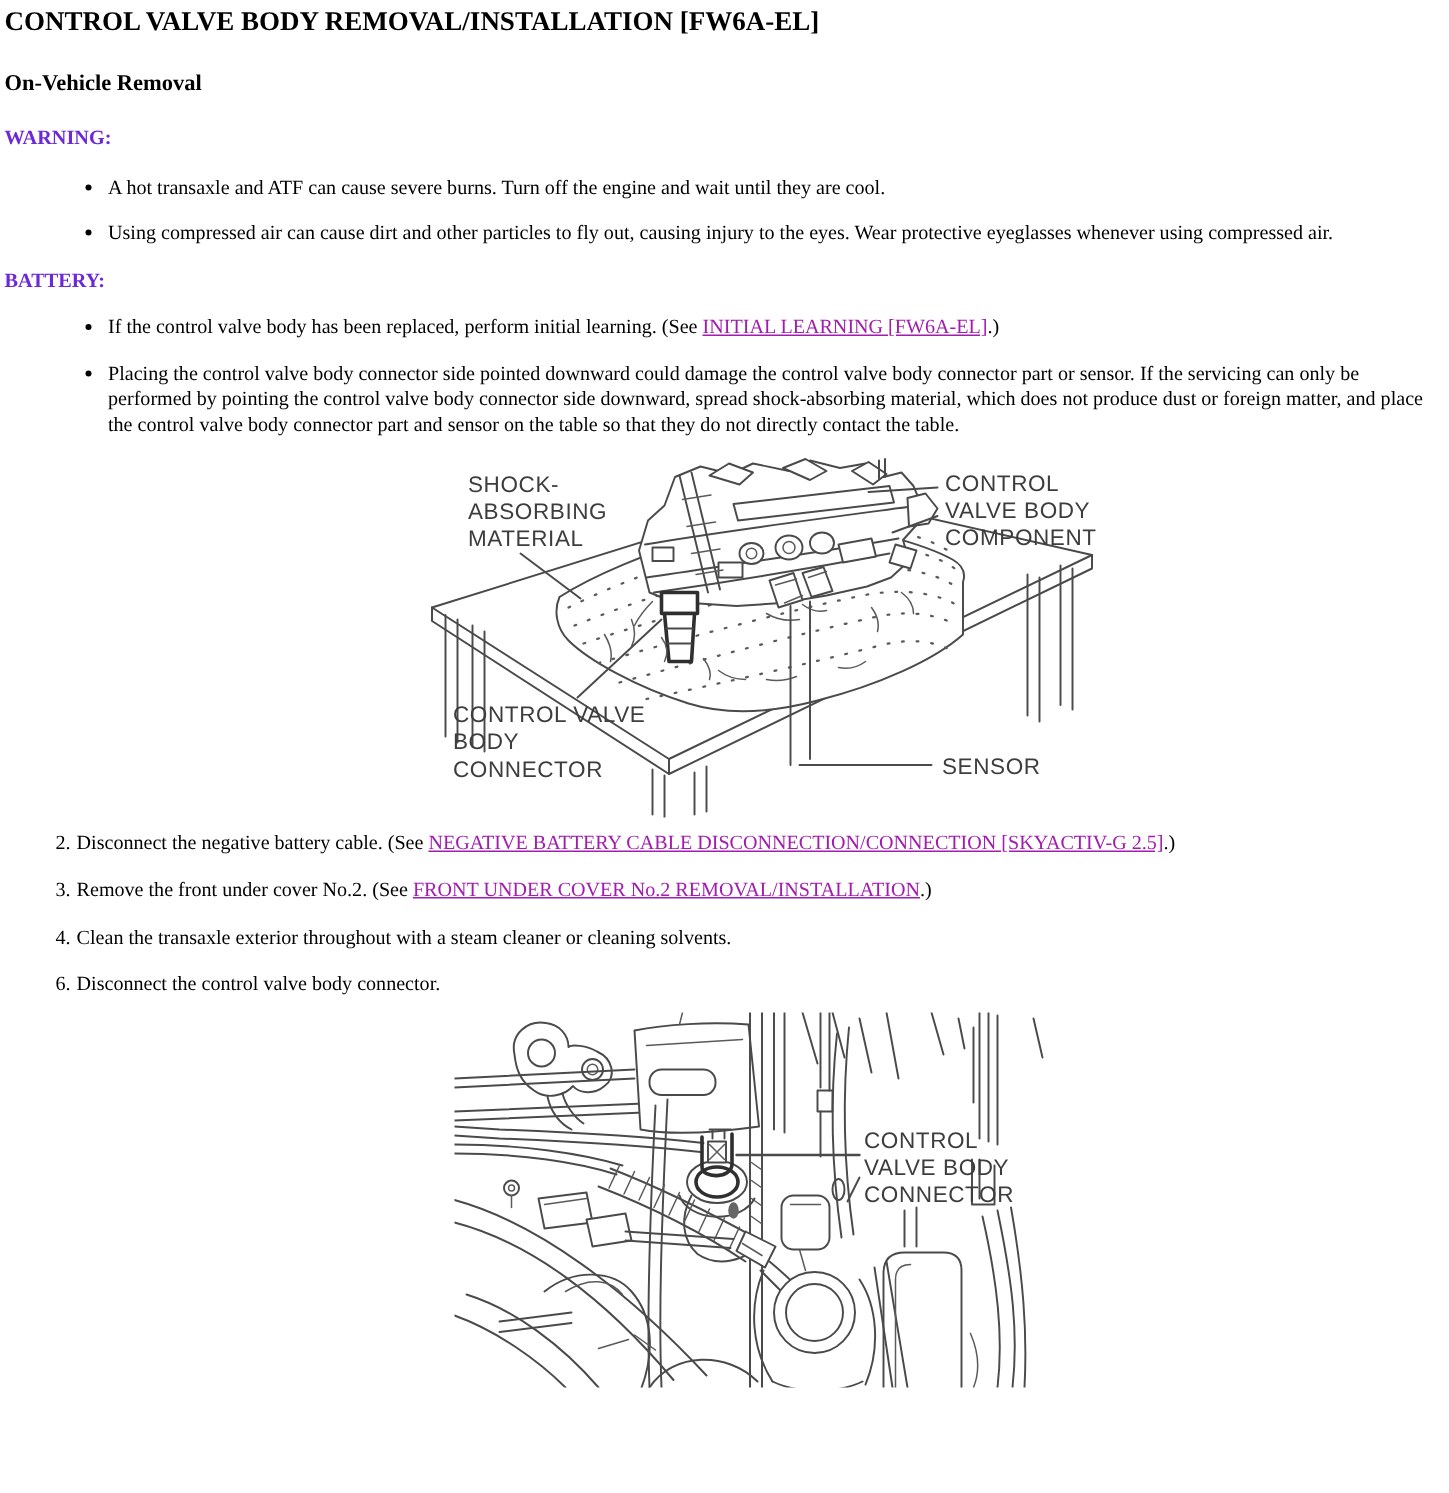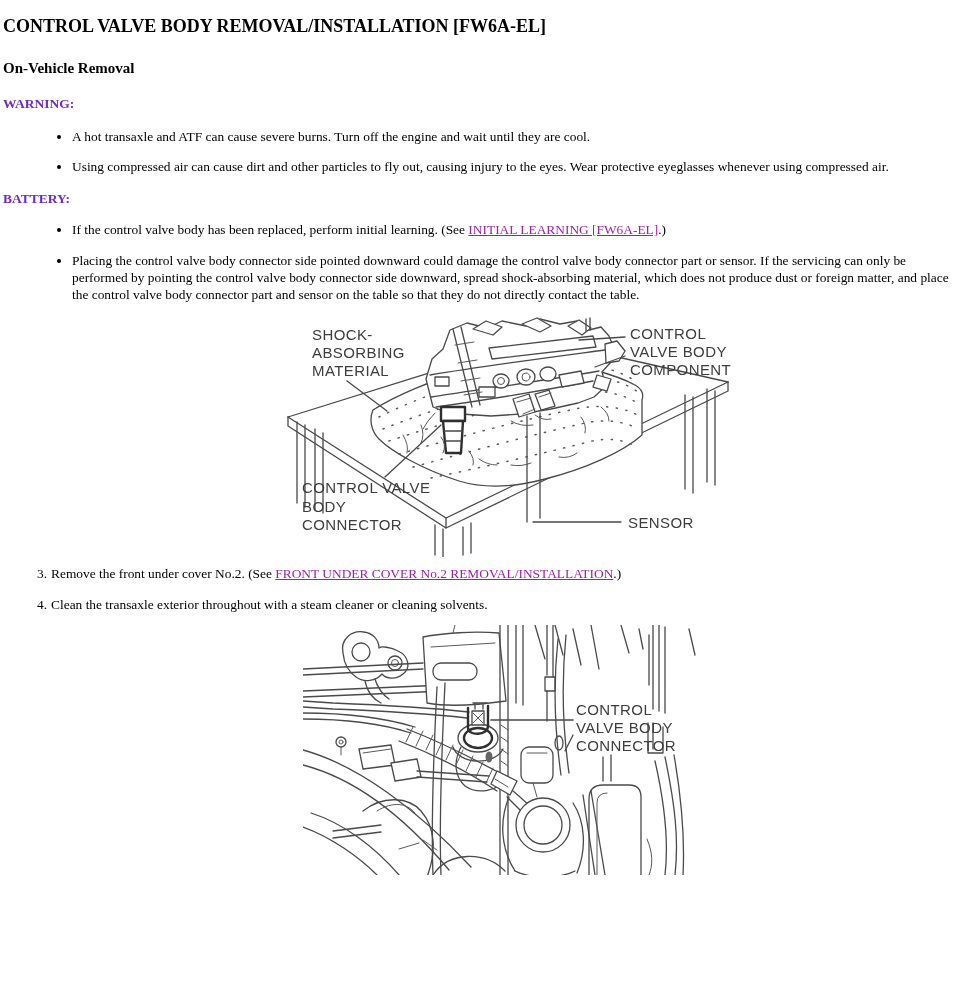--- a/index.html
+++ b/index.html
@@ -1,20 +1,20 @@
 <!DOCTYPE html>
 <html><head>
 <meta charset="utf-8">
 <style>
   html,body { margin:0; padding:0; }
   body {
     width:966px; height:995px; background:#ffffff; overflow:hidden;
     font-family:"Liberation Serif", serif; font-size:13.4px; line-height:1.28; color:#000;
   }
-  h1.title { font-size:18px; font-weight:bold; margin:16px 0 0 3px; line-height:1.2; }
+  h1.title { font-size:18px; font-weight:bold; margin:4px 0 0 3px; line-height:1.2; }
   h2.section { font-size:15px; font-weight:bold; margin:21px 0 0 3px; }
   h3.advisory { font-size:13.5px; font-weight:bold; color:#6d28d9; margin:15px 0 0 3px; }
   h3.advisory.warn { margin-top:17px; }
   ul.blist { margin:15.5px 0 0 0; padding:0 0 0 72px; list-style:disc outside; }
   ul.blist li { max-width:885px; }
   ul.blist li + li { margin-top:13px; }
   ul.blist.caution-list { margin-top:13.5px; }
   ul.blist.caution-list li + li { margin-top:14px; }
   a.doclink { color:#a21caf; text-decoration:underline; }
   a:empty { display:none; }
@@ -138,22 +138,24 @@
     <tspan x="19" y="194.5">BODY</tspan>
     <tspan x="19" y="213">CONNECTOR</tspan>
   </text>
   <text>
     <tspan x="345" y="211">SENSOR</tspan>
   </text>
 </svg>
 </div>
 
 <div class="steps">
+  <div class="step"><span class="num">2.</span><span>Disconnect the negative battery cable. (See </span><a class="doclink" href="#">NEGATIVE BATTERY CABLE DISCONNECTION/CONNECTION [SKYACTIV-G 2.5]</a><span>.)</span></div>
   <div class="step"><span class="num">3.</span><span>Remove the front under cover No.2. (See </span><a class="doclink" href="#">FRONT UNDER COVER No.2 REMOVAL/INSTALLATION</a><span>.)</span></div>
   <div class="step"><span class="num">4.</span><span>Clean the transaxle exterior throughout with a steam cleaner or cleaning solvents.</span><span></span></div>
+  <div class="step"><span class="num">6.</span><span>Disconnect the control valve body connector.</span><span></span></div>
 </div>
 
 <div class="fig fig2">
 <svg width="400" height="250" viewBox="0 0 400 250" xmlns="http://www.w3.org/2000/svg">
 
   <g class="ln">
     <path d="M232,0 L242,34 M252,0 L260,30 M270,4 L278,40 M288,0 L296,44"></path>
     <path d="M318,0 L326,28 M336,4 L340,24 M386,4 L392,30"></path>
     <path d="M350,0 V84 M356,0 V86 M362,2 V88 M346,10 V60"></path>
     <path d="M255,14 C250,60 252,108 258,150 M263,10 C258,60 260,106 266,148"></path>

